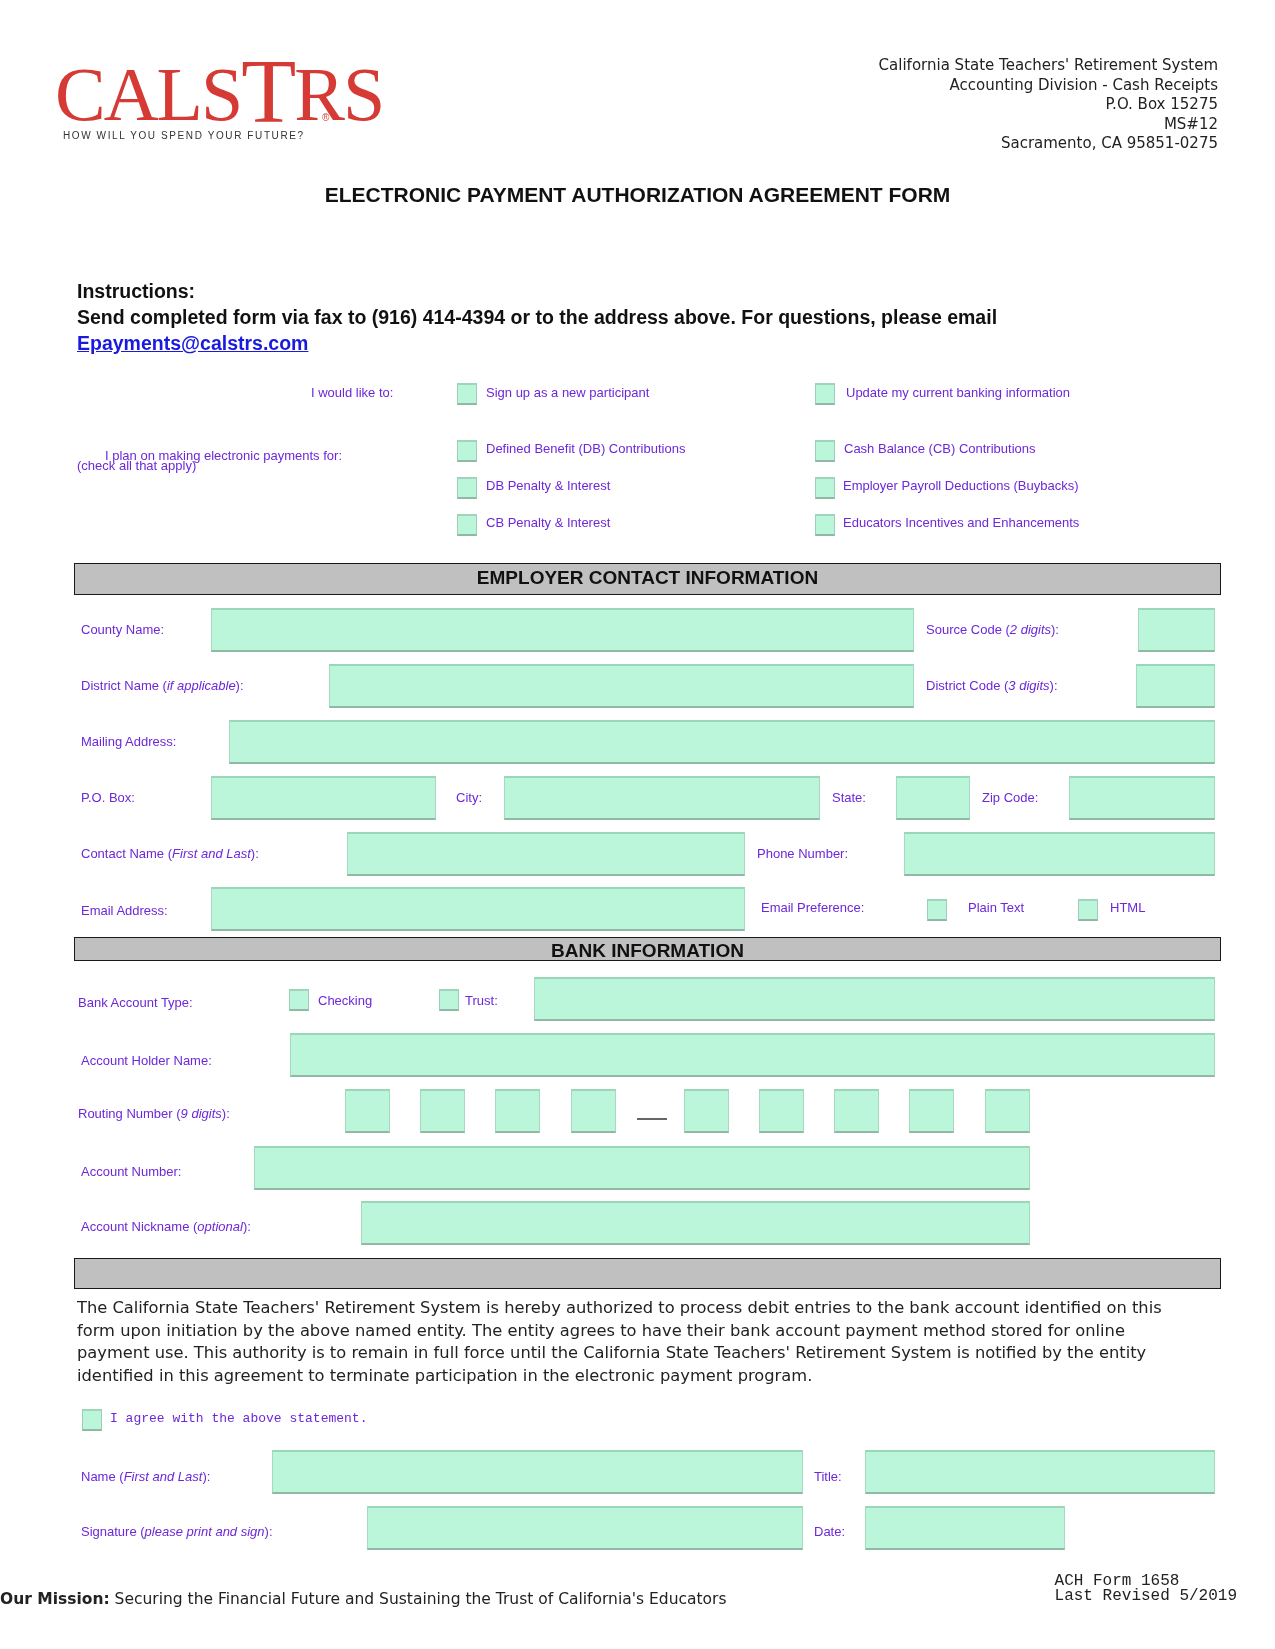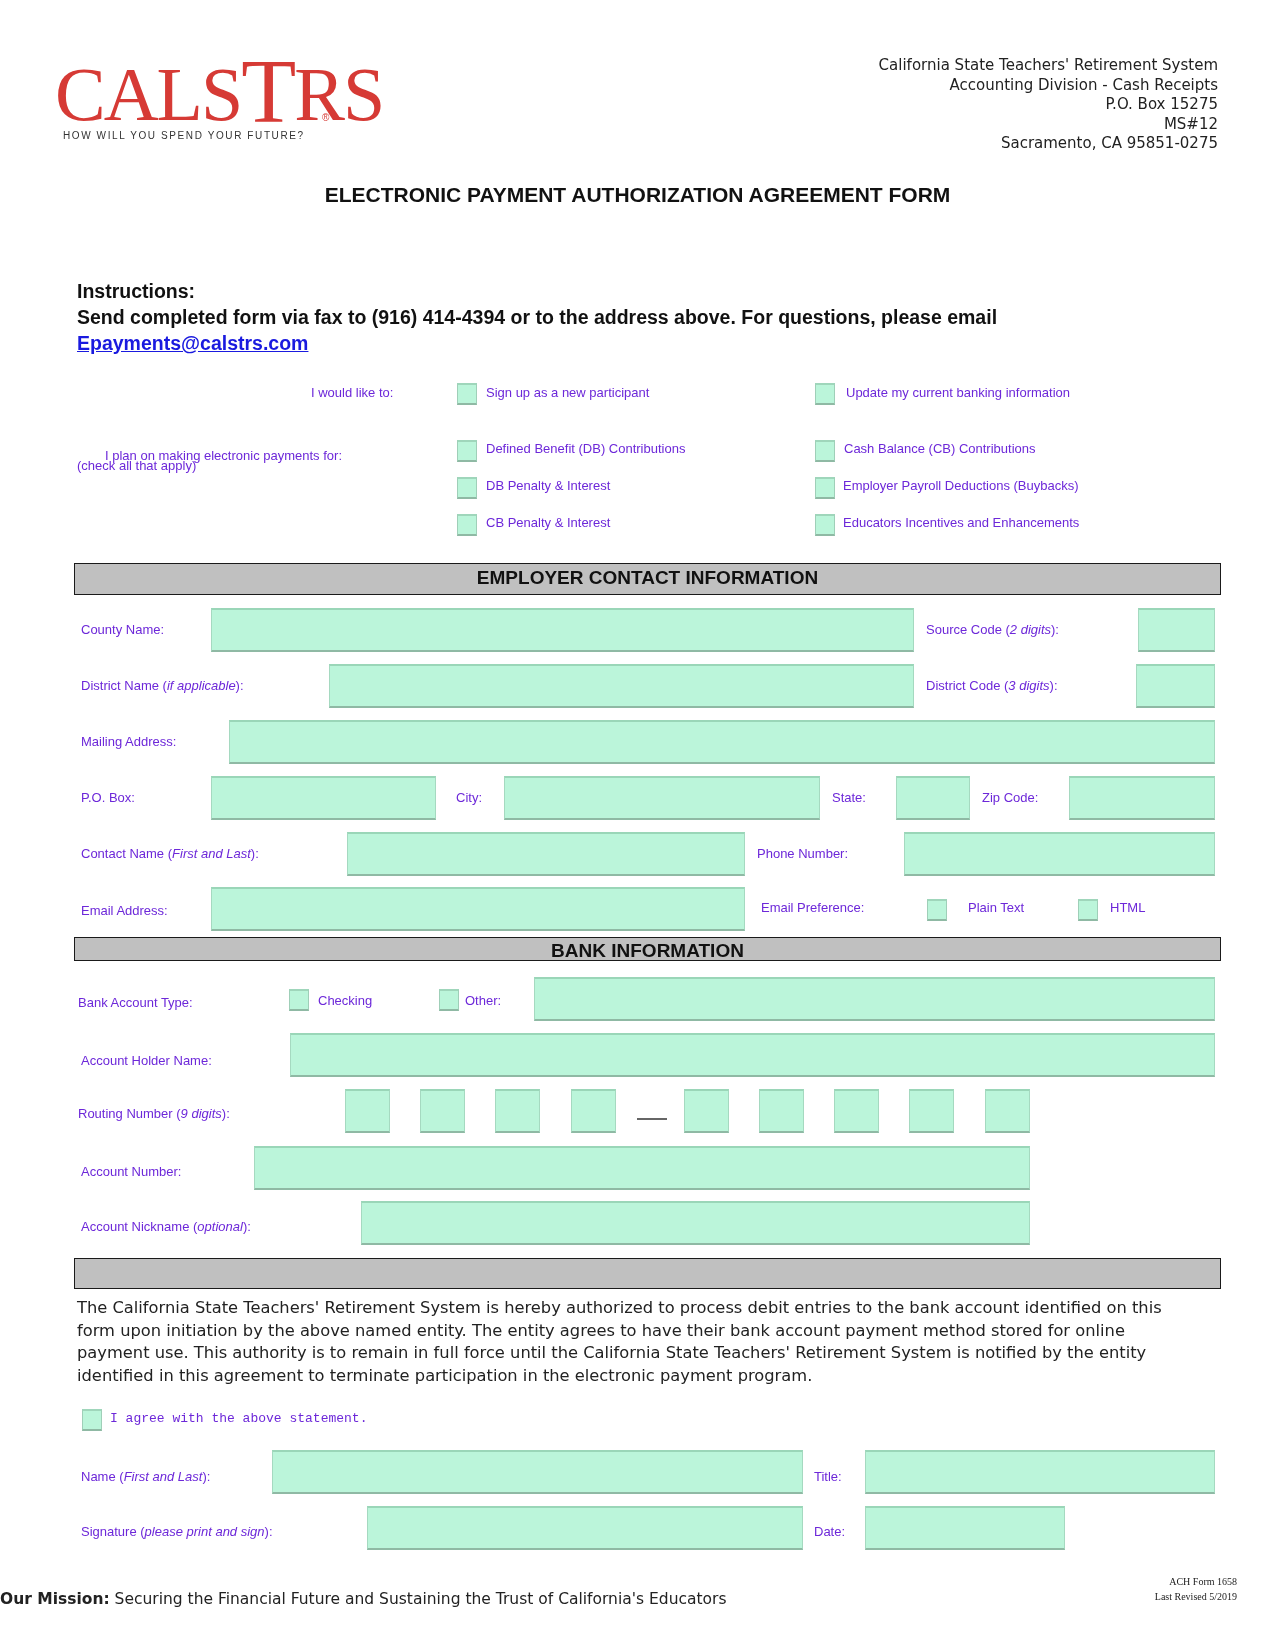--- a/index.html
+++ b/index.html
@@ -21,21 +21,21 @@
 
   .title { position: absolute; left: 0; width: 1275px; top: 183px; text-align: center; font-family: "Liberation Sans", sans-serif; font-weight: bold; font-size: 21px; color: #111; }
 
   .instr { position: absolute; left: 77px; font-family: "Liberation Sans", sans-serif; font-weight: bold; font-size: 19.5px; color: #111; white-space: nowrap; }
   .link { color: #1a1adf; text-decoration: underline; }
 
   .para { position: absolute; left: 77px; top: 1297px; width: 1120px; font-family: "DejaVu Sans", sans-serif; font-size: 16.3px; line-height: 22.5px; color: #222; }
 
   .mission { position: absolute; left: 0; width: 1275px; top: 1590px; font-family: "DejaVu Sans", sans-serif; font-size: 15.5px; color: #222; }
   .mission b { font-weight: bold; }
-  .formno { position: absolute; right: 38px; top: 1574px; text-align: right; font-family: Liberation Serif, serif; font-size: 10px; line-height: 15px; color: #222; }
+  .formno { position: absolute; right: 38px; top: 1574px; text-align: left; font-family: Liberation Mono, monospace; font-size: 16px; line-height: 15px; color: #222; }
   .dash { position: absolute; width: 30px; height: 2px; background: #666; }
 </style>
 </head>
 <body>
 
 <div>
   <div class="logo-word"><span>CALS</span><span class="tall">T</span><span>RS</span></div>
   <div class="logo-reg">®</div>
   <div class="logo-tag">HOW WILL YOU SPEND YOUR FUTURE?</div>
 </div>
@@ -114,21 +114,21 @@
 <div class="lbl" style="left:968px; top:897px;">Plain Text</div>
 <div class="cb" style="left:1078px; top:899px;"></div>
 <div class="lbl" style="left:1110px; top:897px;">HTML</div>
 
 <div class="section-bar" style="top:937px; height:24px; line-height:26px;">BANK INFORMATION</div>
 
 <div class="lbl" style="left:78px; top:992px;">Bank Account Type:</div>
 <div class="cb" style="left:289px; top:989px;"></div>
 <div class="lbl" style="left:318px; top:990px;">Checking</div>
 <div class="cb" style="left:439px; top:989px;"></div>
-<div class="lbl" style="left:465px; top:990px;">Other:</div>
+<div class="lbl" style="left:465px; top:990px;">Trust:</div>
 <div class="field" style="left:534px; top:977px; width:681px; height:44px;"></div>
 
 <div class="lbl" style="left:81px; top:1050px;">Account Holder Name:</div>
 <div class="field" style="left:290px; top:1033px; width:925px; height:44px;"></div>
 
 <div class="lbl" style="left:78px; top:1103px;"><span>Routing Number (</span><i>9 digits</i><span>):</span></div>
 <div class="field" style="left:345px; top:1089px; width:45px; height:44px;"></div>
 <div class="field" style="left:420px; top:1089px; width:45px; height:44px;"></div>
 <div class="field" style="left:495px; top:1089px; width:45px; height:44px;"></div>
 <div class="field" style="left:571px; top:1089px; width:45px; height:44px;"></div>

